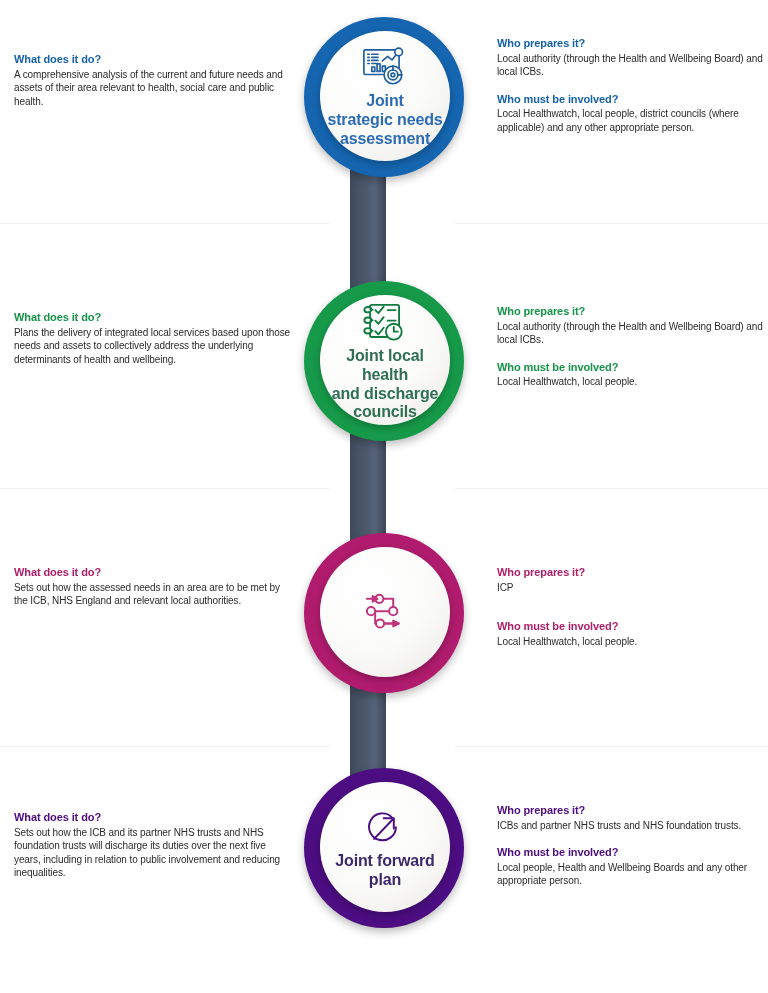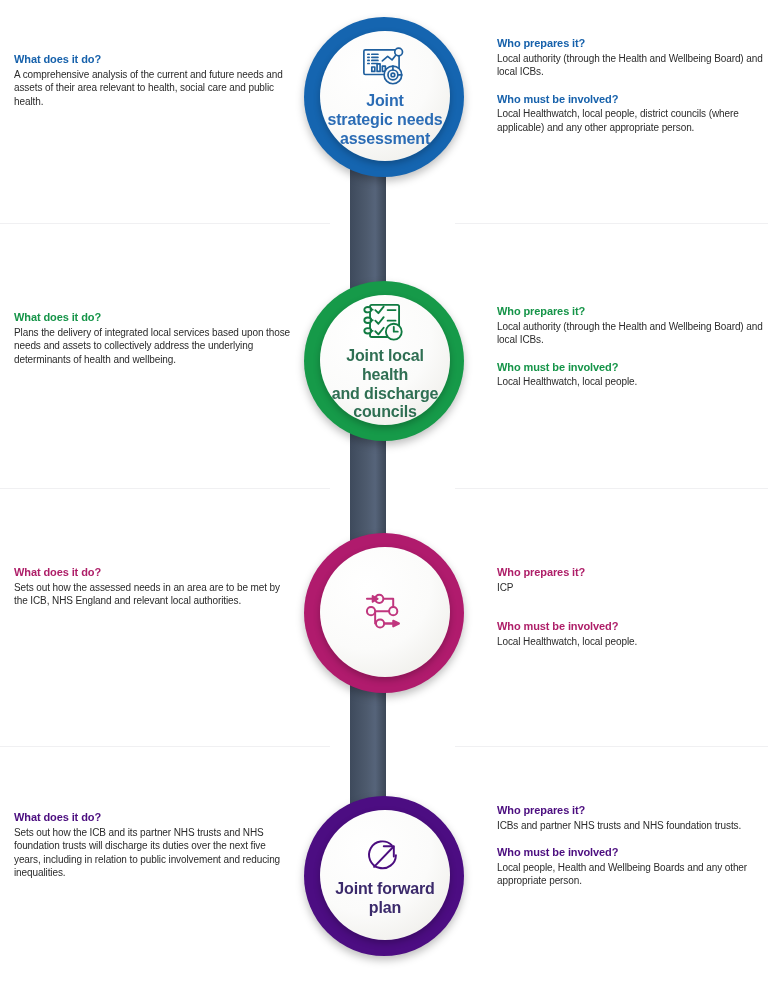--- a/index.html
+++ b/index.html
@@ -263,21 +263,21 @@
     </div>
     <div class="col-right" style="top:-7px;">
       <p class="q-head" style="color:#4b0d7f;">Who prepares it?</p>
       <p class="q-body">ICBs and partner NHS trusts and NHS foundation trusts.</p>
       <div class="gap"></div>
       <p class="q-head" style="color:#4b0d7f;">Who must be involved?</p>
       <p class="q-body">Local people, Health and Wellbeing Boards and any other appropriate person.</p>
     </div>
   </div>
 
-  <div class="node" style="left:304px;top:796px;">
+  <div class="node" style="left:304px;top:768px;">
     <div class="ring" style="background:#4c0d82;box-shadow:0 4px 9px rgba(0,0,0,0.26);"></div>
     <div class="disc">
       <svg class="node-icon" viewBox="0 0 50 50" style="width:44px;height:42px;">
         <g fill="none" stroke="#4b0d7f" stroke-width="2.3" stroke-linecap="round" stroke-linejoin="round">
           <path d="M34.5 13.5 A16 16 0 1 0 36 25 L36 13.5 Z" fill="none" stroke="none"></path>
           <path d="M33 12 A16 16 0 1 0 38 24"></path>
           <line x1="12" y1="38" x2="35" y2="14"></line>
           <polyline points="23.5,13.5 35.5,13.5 35.5,25.5"></polyline>
         </g>
       </svg>

